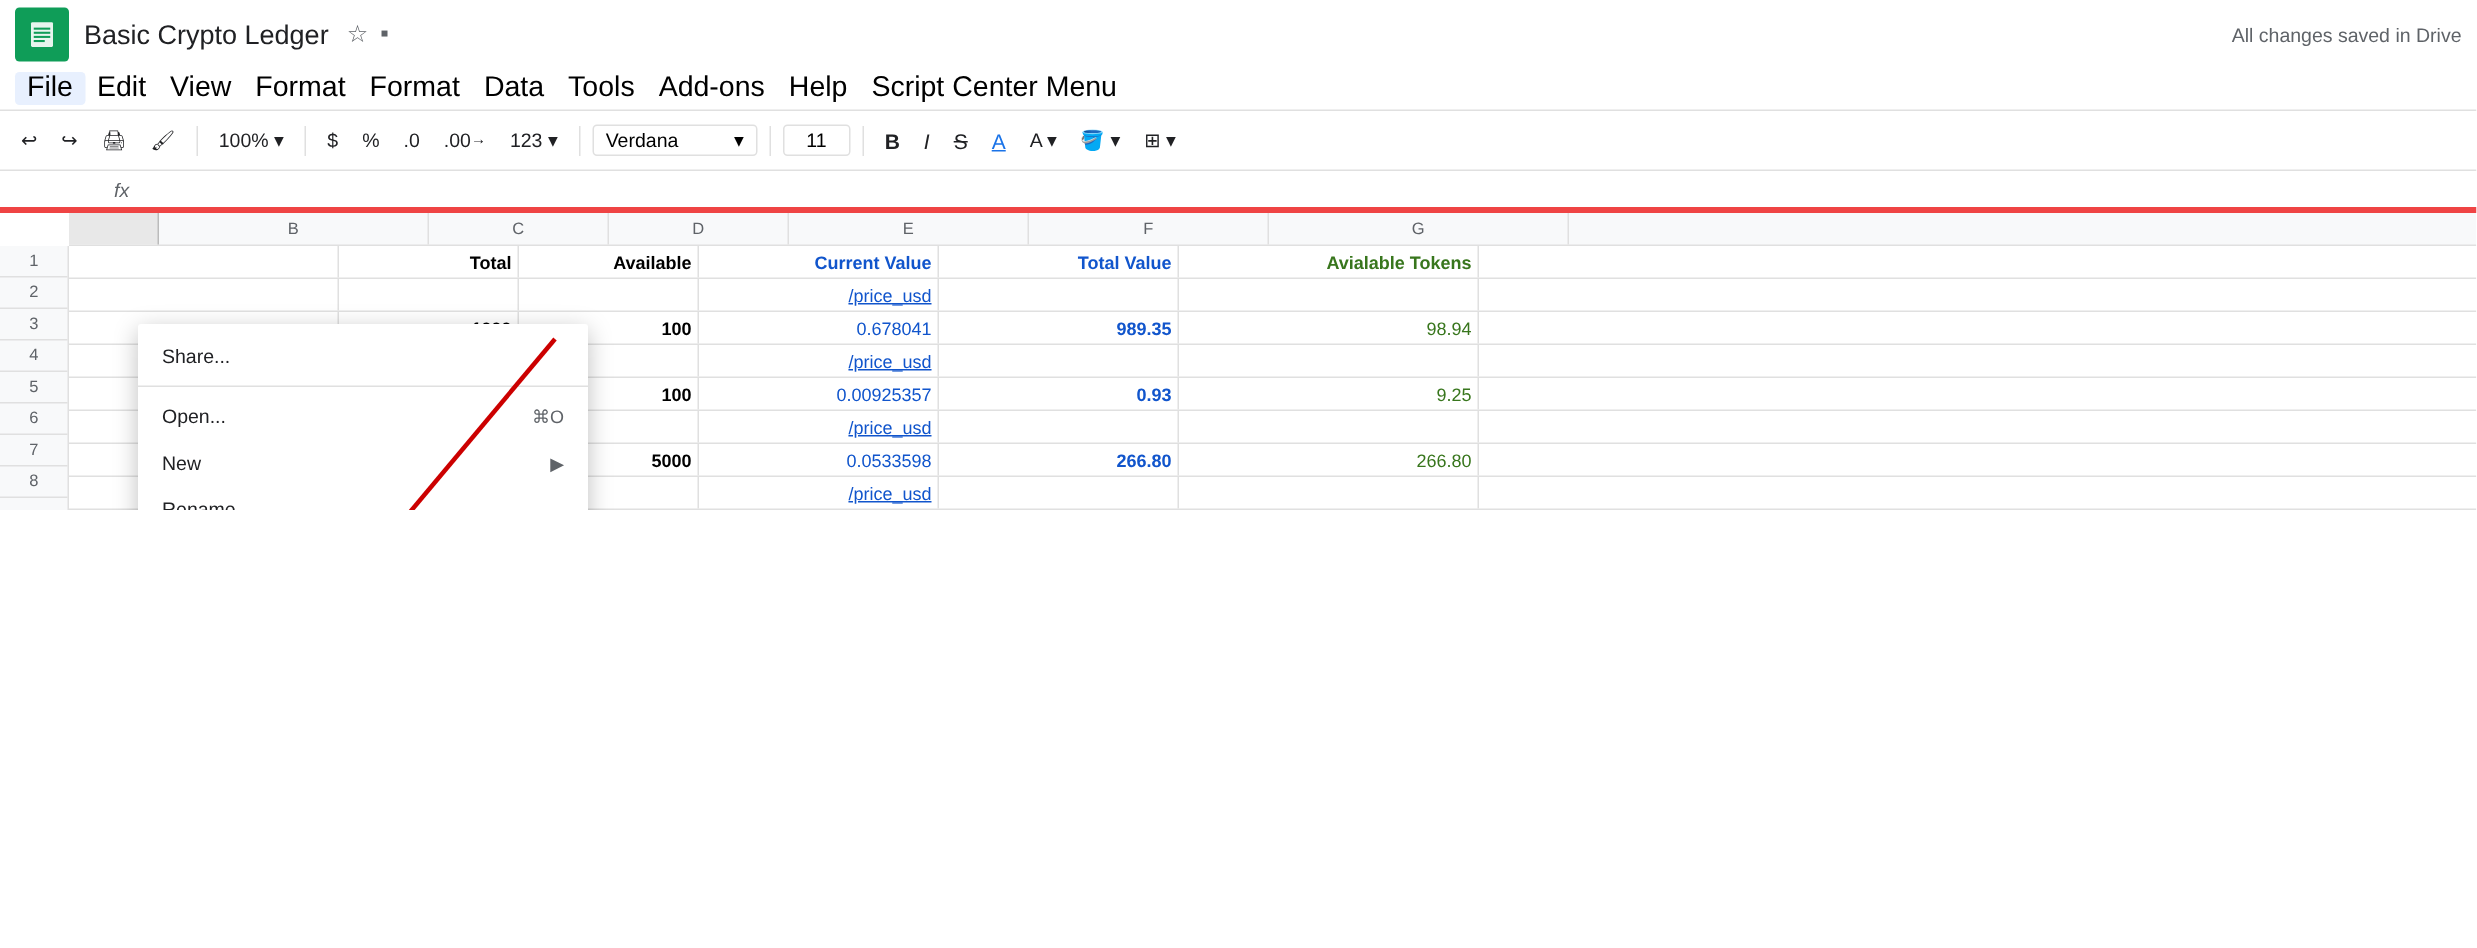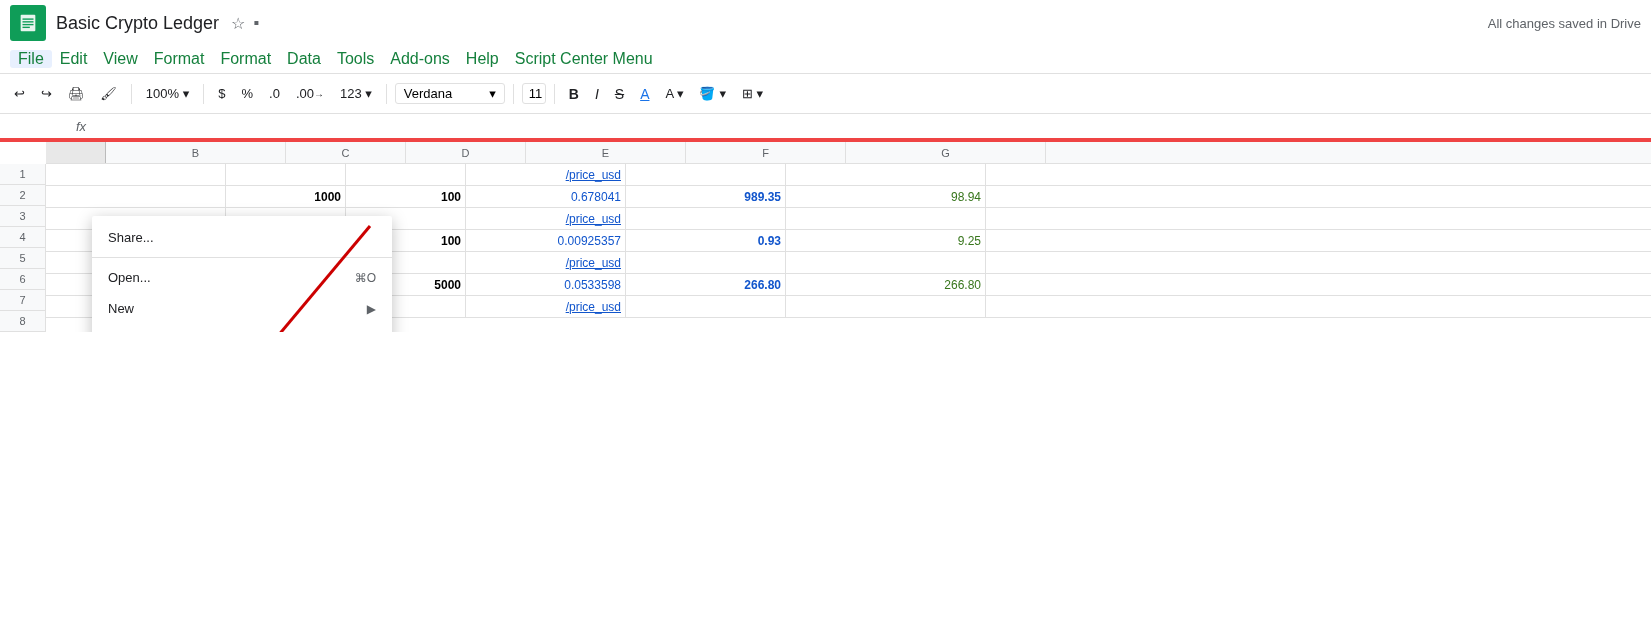--- a/index.html
+++ b/index.html
@@ -46,22 +46,22 @@
       align-items: center;
       padding: 0 10px;
       height: 30px;
       background: #fff;
       border-bottom: 1px solid #e0e0e0;
     }
     .menu-item {
       padding: 0 8px;
       cursor: pointer;
       border-radius: 3px;
-      font-size: 16px;
-      color: #15803d;
+      font-size: 19px;
+      color: #000000;
       position: relative;
     }
     .menu-item.active { background: #e8f0fe; }
 
     
     .toolbar {
       display: flex;
       align-items: center;
       padding: 2px 8px;
       height: 40px;
@@ -77,21 +77,21 @@
       font-size: 13px;
       border: none;
       background: none;
       display: flex; align-items: center;
     }
     .toolbar-separator { width: 1px; height: 20px; background: #e0e0e0; margin: 0 4px; }
     .font-size-box {
       border: 1px solid #e0e0e0;
       border-radius: 3px;
       padding: 2px 6px;
-      width: 24px;
+      width: 45px;
       text-align: center;
       font-size: 13px;
     }
     .font-name-box {
       border: 1px solid #e0e0e0;
       border-radius: 3px;
       padding: 2px 8px;
       width: 110px;
       font-size: 13px;
       display: flex; align-items: center; justify-content: space-between;
@@ -283,20 +283,28 @@
       <div class="row-header">3</div>
       <div class="row-header">4</div>
       <div class="row-header">5</div>
       <div class="row-header">6</div>
       <div class="row-header">7</div>
       <div class="row-header">8</div>
     </div>
 
     <div style="flex:1;">
 
+      <div class="grid-row">
+        <div class="grid-cell col-b" style="width:180px;"></div>
+        <div class="grid-cell col-c cell-right cell-bold" style="width:120px;">Total</div>
+        <div class="grid-cell col-d cell-right cell-bold" style="width:120px;">Available</div>
+        <div class="grid-cell col-e cell-right cell-bold cell-blue" style="width:160px;">Current Value</div>
+        <div class="grid-cell col-f cell-right cell-bold cell-blue" style="width:160px;">Total Value</div>
+        <div class="grid-cell col-g cell-right cell-bold cell-green" style="width:200px;">Avialable Tokens</div>
+      </div>
 
       <div class="grid-row">
         <div class="grid-cell col-b" style="width:180px;"></div>
         <div class="grid-cell col-c cell-right" style="width:120px;"></div>
         <div class="grid-cell col-d cell-right" style="width:120px;"></div>
         <div class="grid-cell col-e cell-right cell-blue-underline" style="width:160px;">/price_usd</div>
         <div class="grid-cell col-f cell-right" style="width:160px;"></div>
         <div class="grid-cell col-g cell-right" style="width:200px;"></div>
       </div>
 

